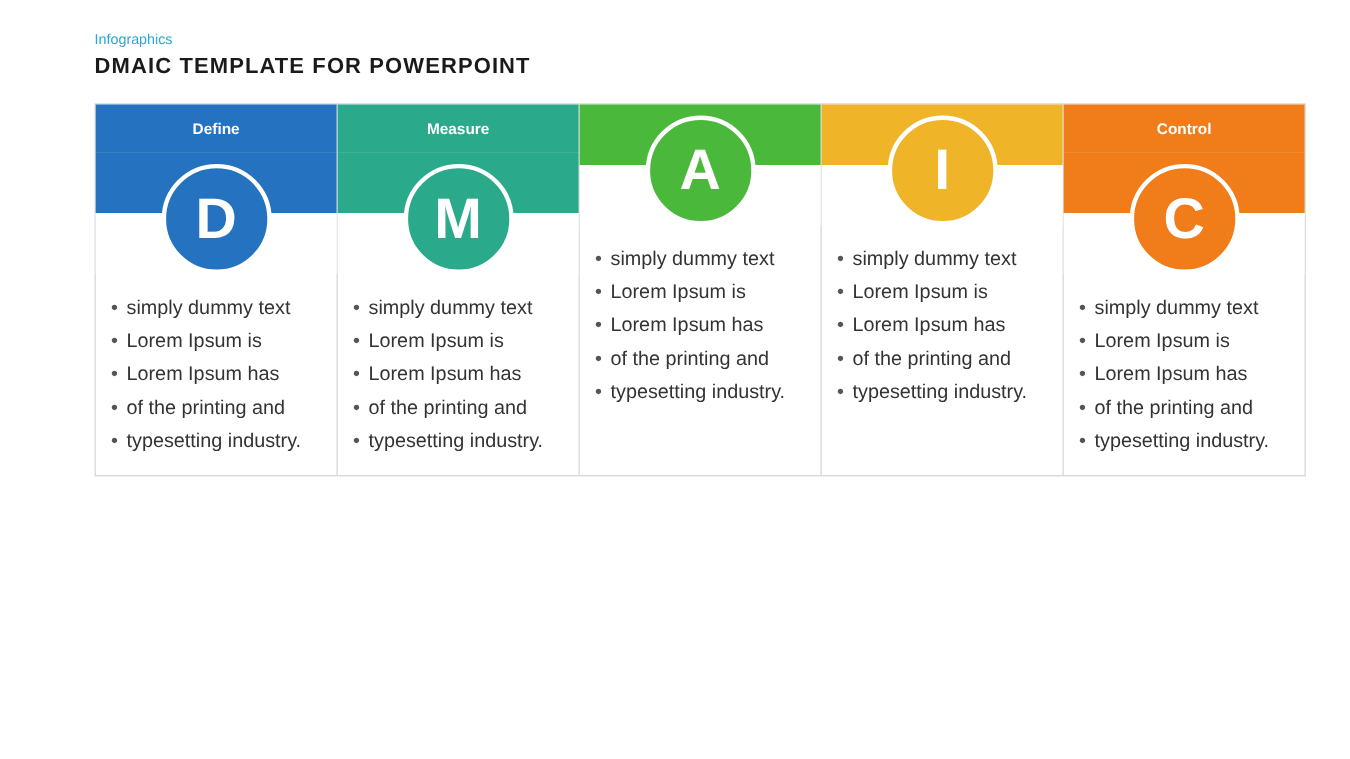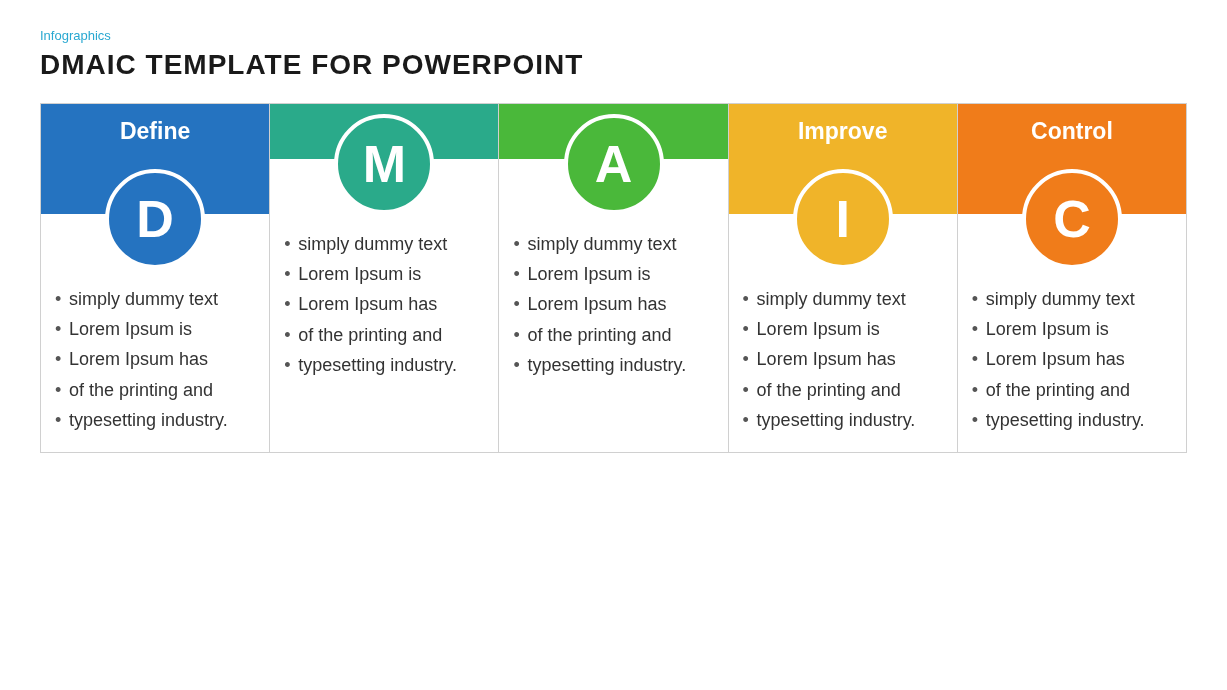--- a/index.html
+++ b/index.html
@@ -5,29 +5,30 @@
     * { box-sizing: border-box; margin: 0; padding: 0; }
     body {
       width: 1227px;
       height: 690px;
       background: #ffffff;
       font-family: 'Segoe UI', Arial, sans-serif;
       overflow: hidden;
     }
     .page-wrapper {
       padding: 28px 40px 20px 40px;
+      margin-left: 46px;
     }
     .category-label {
       color: #29a8d1;
       font-size: 13px;
       font-weight: 500;
       margin-bottom: 6px;
     }
     .page-title {
-      font-size: 28px;
+      font-size: 20px;
       font-weight: 700;
       color: #1a1a1a;
       letter-spacing: 1px;
       margin-bottom: 22px;
     }
     .dmaic-container {
       display: flex;
       border: 1.5px solid #d0d0d0;
       width: 100%;
     }
@@ -39,21 +40,21 @@
       border-right: 1.5px solid #d0d0d0;
     }
     .dmaic-col:last-child {
       border-right: none;
     }
     .col-header {
       width: 100%;
       padding: 14px 10px;
       text-align: center;
       font-weight: 700;
-      font-size: 23px;
+      font-size: 14px;
       color: #ffffff;
     }
     .col-header.define   { background: #2573c0; }
     .col-header.measure  { background: #2aaa8a; }
     .col-header.analyse  { background: #4ab83a; }
     .col-header.improve  { background: #f0b429; }
     .col-header.control  { background: #f07c1a; }
 
     .circle-area {
       width: 100%;
@@ -138,20 +139,21 @@
           <ul class="bullet-list">
             <li>simply dummy text</li>
             <li>Lorem Ipsum is</li>
             <li>Lorem Ipsum has</li>
             <li>of the printing and</li>
             <li>typesetting industry.</li>
           </ul>
         </div>
       </div>
       <div class="dmaic-col">
+        <div class="col-header measure">Measure</div>
         <div class="circle-area measure">
           <div class="circle measure">
             <span class="circle-letter">M</span>
           </div>
         </div>
         <div class="col-content">
           <ul class="bullet-list">
             <li>simply dummy text</li>
             <li>Lorem Ipsum is</li>
             <li>Lorem Ipsum has</li>
@@ -170,21 +172,20 @@
           <ul class="bullet-list">
             <li>simply dummy text</li>
             <li>Lorem Ipsum is</li>
             <li>Lorem Ipsum has</li>
             <li>of the printing and</li>
             <li>typesetting industry.</li>
           </ul>
         </div>
       </div>
       <div class="dmaic-col">
-        <div class="col-header improve">Improve</div>
         <div class="circle-area improve">
           <div class="circle improve">
             <span class="circle-letter">I</span>
           </div>
         </div>
         <div class="col-content">
           <ul class="bullet-list">
             <li>simply dummy text</li>
             <li>Lorem Ipsum is</li>
             <li>Lorem Ipsum has</li>

